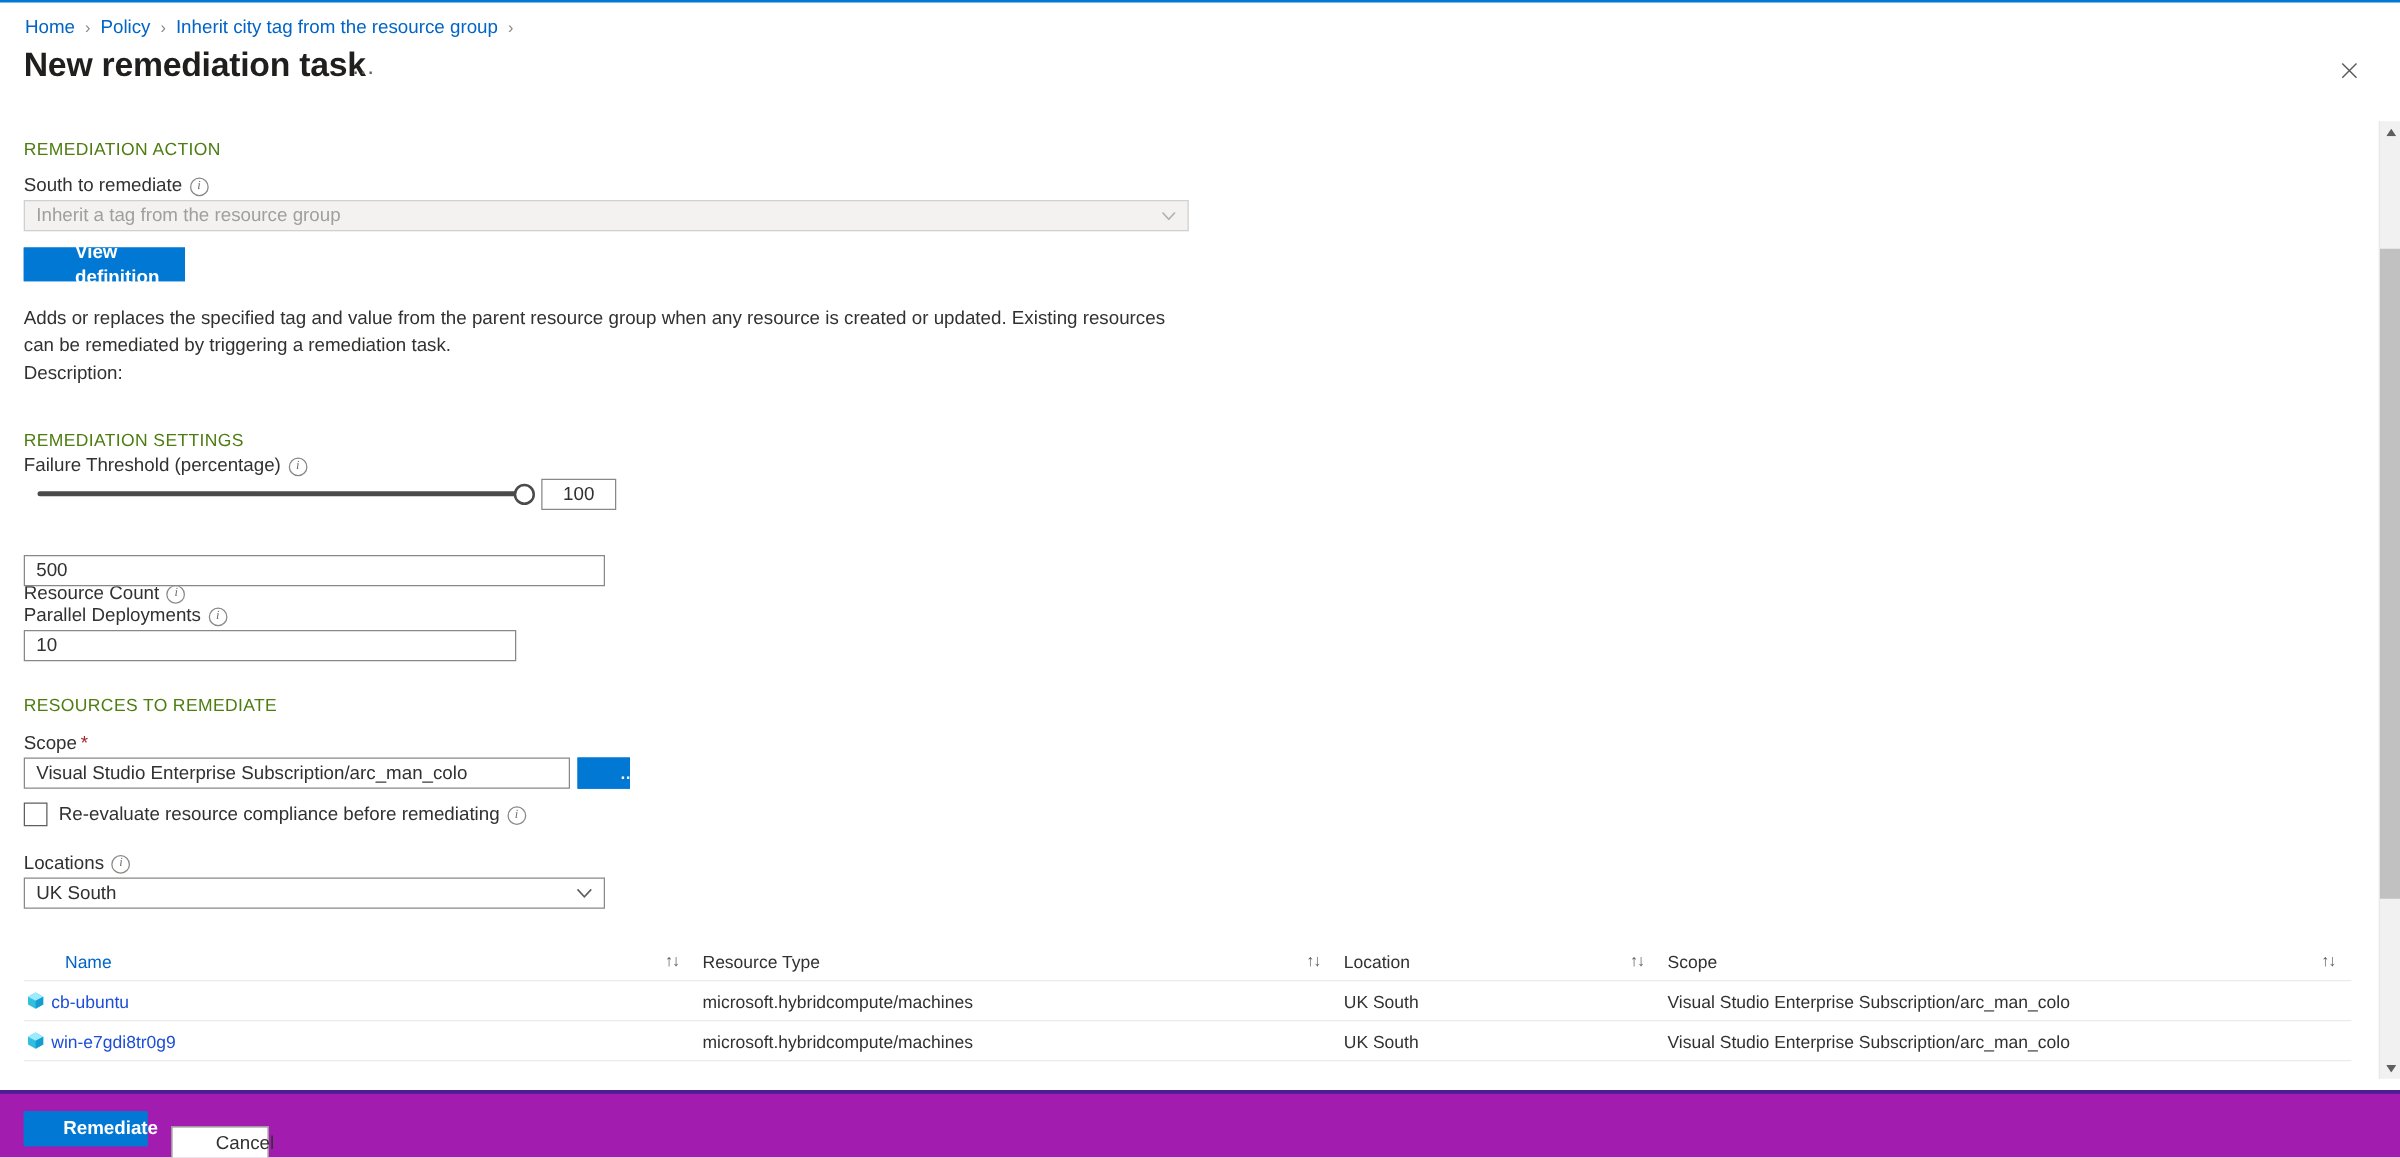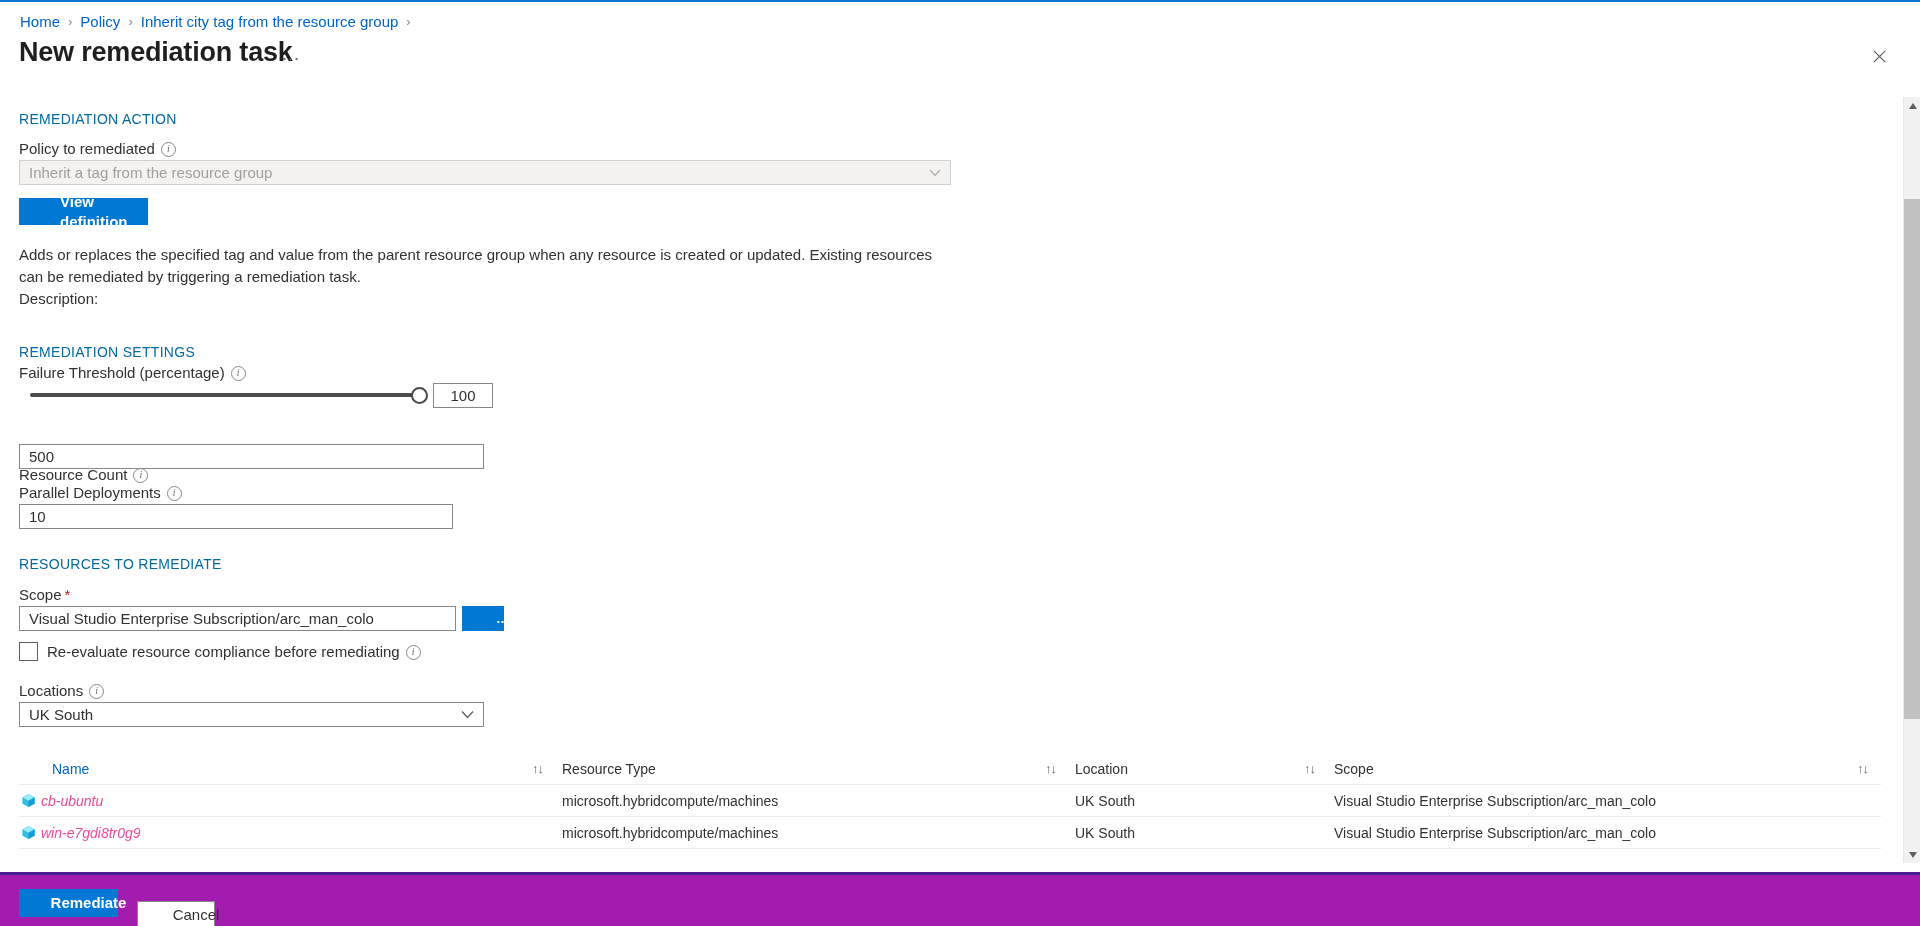--- a/index.html
+++ b/index.html
@@ -67,21 +67,21 @@
     width: 17px; height: 520px;
     background: #c1c1c1; cursor: pointer;
   }
 
   
   .content { position: absolute; left: 0; top: 0; width: 1900px; }
 
   .section-head {
     position: absolute;
     font-size: 14px; line-height: 18px;
-    color: #0369a1; letter-spacing: 0.3px; text-align: center;
+    color: #4d7c0f; letter-spacing: 0.3px; text-align: center;
   }
   .field-label {
     position: absolute;
     font-size: 15px; line-height: 20px;
     color: #323130;
     display: flex; align-items: center;
   }
   .req-star { color: #a4262c; margin-left: 3px; }
 
   .info-icon {
@@ -192,21 +192,21 @@
     position: relative;
     height: 32px;
     border-bottom: 1px solid #edebe9;
   }
   .td {
     position: absolute; top: 0;
     font-size: 14px; line-height: 32px;
     color: #323130;
     white-space: nowrap;
   }
-  .td.link { color: #ec4899; cursor: pointer; font-style: italic; }
+  .td.link { color: #1d4ed8; cursor: pointer; }
   .res-icon {
     position: absolute; left: 2px; top: 8px;
     width: 15px; height: 15px;
   }
 
   
   .footer {
     position: absolute; left: 0; bottom: 0;
     width: 1920px; height: 54px;
     background: #a21caf;
@@ -248,21 +248,21 @@
           <path d="M0,0 L8,0 L4,6 Z" fill="#5f5f5f"></path>
         </svg>
     </div>
   </div>
 
   <div class="content">
 
     <div class="section-head" style="left:19px; top:108px;">REMEDIATION ACTION</div>
 
     <div class="field-label" style="left:19px; top:137px;">
-      <span>Policy to remediated</span>
+      <span>South to remediate</span>
       <span class="info-icon">i</span>
     </div>
 
     <div class="txtbox disabled" style="left:19px; top:158px; width:932px; height:25px;">
       <span>Inherit a tag from the resource group</span>
       <span class="chevron dim">
         <svg width="12" height="8" viewBox="0 0 12 8">
             <path d="M1,1 L6,6.5 L11,1" stroke="currentColor" stroke-width="1.3" fill="none"></path>
           </svg>
       </span>
@@ -296,21 +296,21 @@
       <span class="info-icon">i</span>
     </div>
     <div class="txtbox" style="left:19px; top:442px; width:465px; height:25px;">
       <span>500</span>
     </div>
 
     <div class="field-label" style="left:19px; top:481px;">
       <span>Parallel Deployments</span>
       <span class="info-icon">i</span>
     </div>
-    <div class="txtbox" style="left:19px; top:502px; width:434px; height:25px;">
+    <div class="txtbox" style="left:19px; top:502px; width:394px; height:25px;">
       <span>10</span>
     </div>
 
     <div class="section-head" style="left:19px; top:553px;">RESOURCES TO REMEDIATE</div>
 
     <div class="field-label" style="left:19px; top:583px;">
       <span>Scope</span>
       <span class="req-star">*</span>
     </div>
     <div class="txtbox" style="left:19px; top:604px; width:437px; height:25px;">

